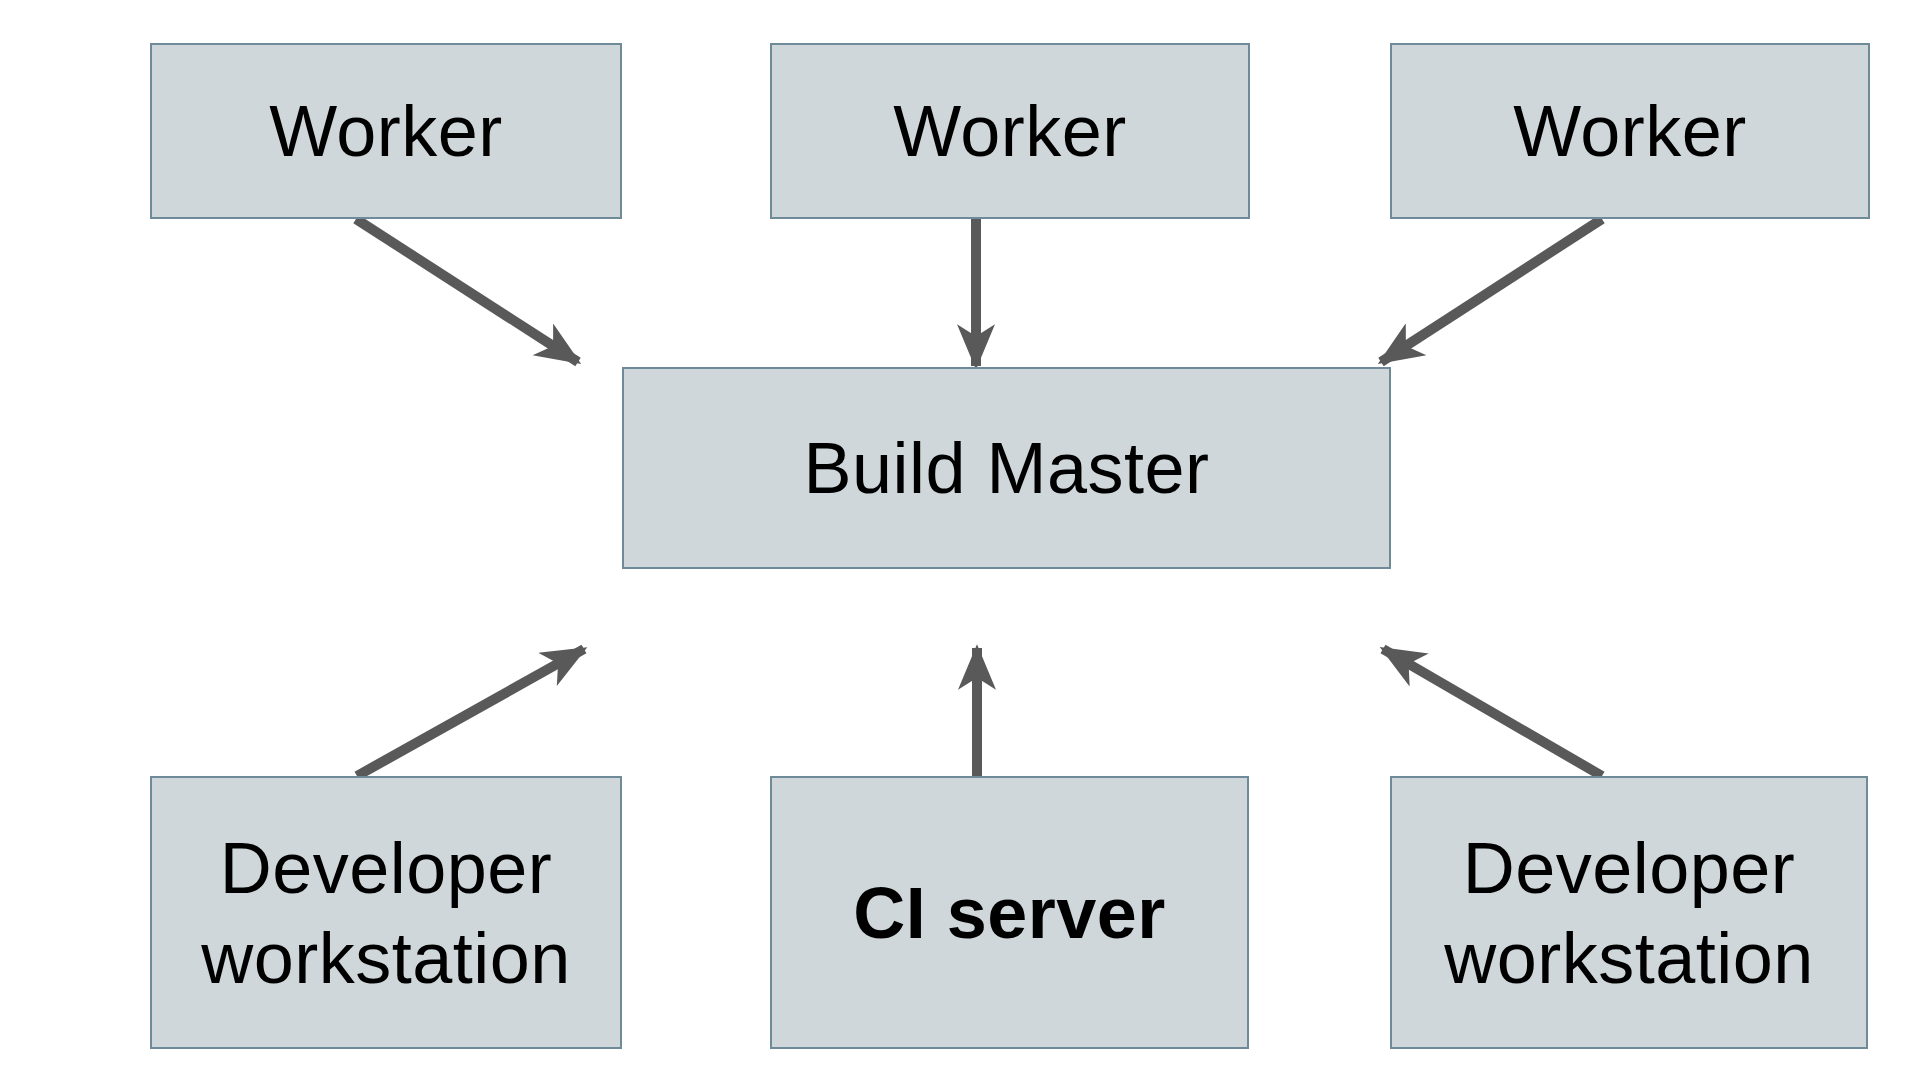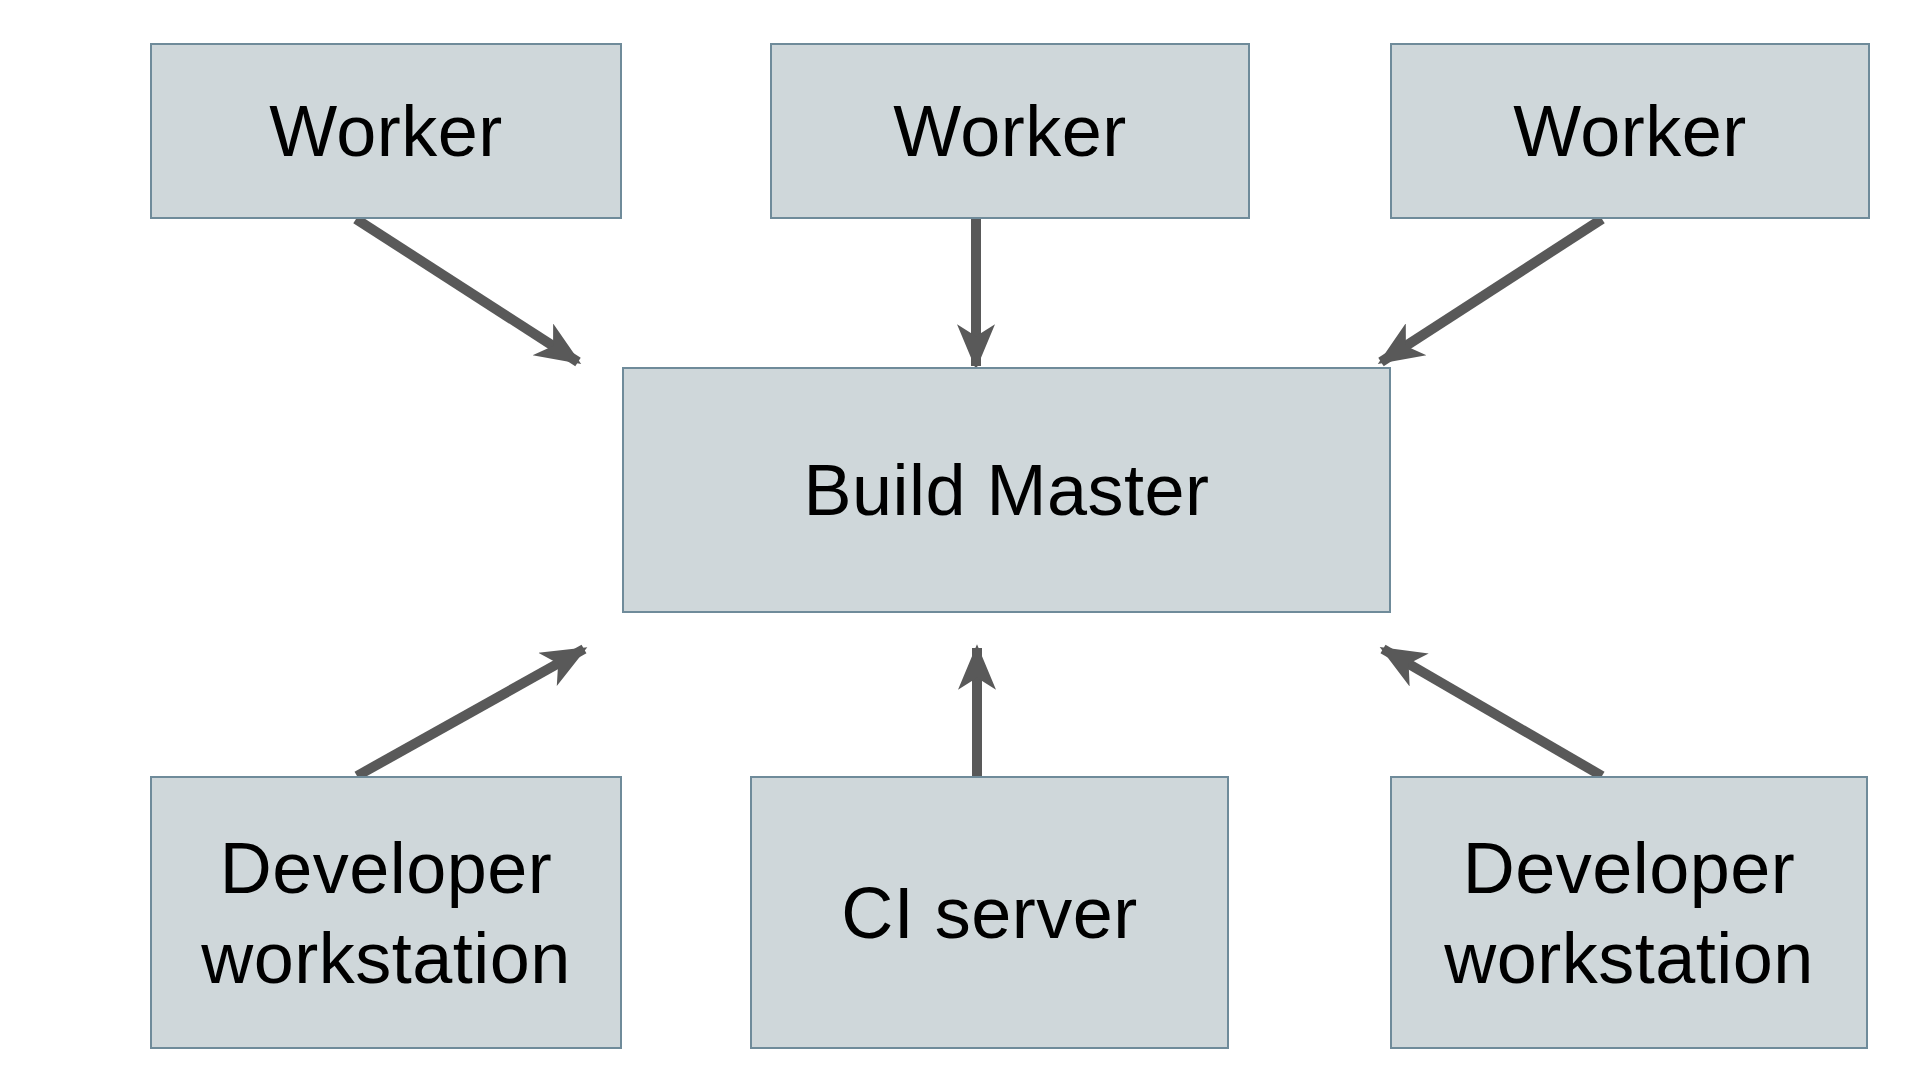--- a/index.html
+++ b/index.html
@@ -54,23 +54,23 @@
   .node .label {
     font-size: 72px;
     line-height: 90px;
     color: var(--text-color);
     letter-spacing: 0.5px;
     padding: 0 10px;
   }
   #node-worker-1            { left: 122px;  top: 43px;  width: 472px; height: 176px; }
   #node-worker-2            { left: 742px;  top: 43px;  width: 480px; height: 176px; }
   #node-worker-3            { left: 1362px; top: 43px;  width: 480px; height: 176px; }
-  #node-build-master        { left: 594px;  top: 367px; width: 769px; height: 246px; }
+  #node-build-master        { left: 594px;  top: 367px; width: 769px; height: 202px; }
   #node-dev-workstation-l   { left: 122px;  top: 776px; width: 472px; height: 273px; }
-  #node-ci-server           { left: 722px;  top: 776px; width: 479px; height: 273px; }
+  #node-ci-server           { left: 742px;  top: 776px; width: 479px; height: 273px; font-weight: bold; }
   #node-dev-workstation-r   { left: 1362px; top: 776px; width: 478px; height: 273px; }
 </style>
 </head>
 <body>
 
 <div class="canvas">
 
   <svg class="arrows-layer" viewBox="0 0 1910 1090" xmlns="http://www.w3.org/2000/svg">
     <defs>
       <marker id="arrowhead" viewBox="0 0 12 10" refX="11" refY="5" markerWidth="48" markerHeight="38" orient="auto" markerUnits="userSpaceOnUse">

